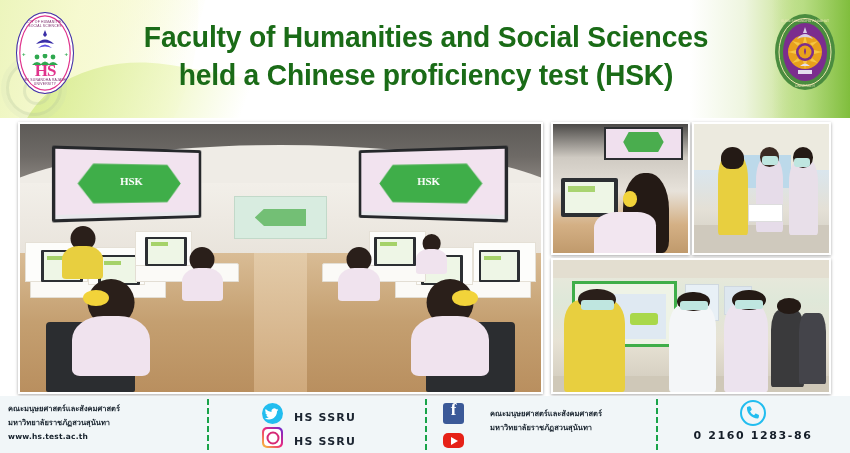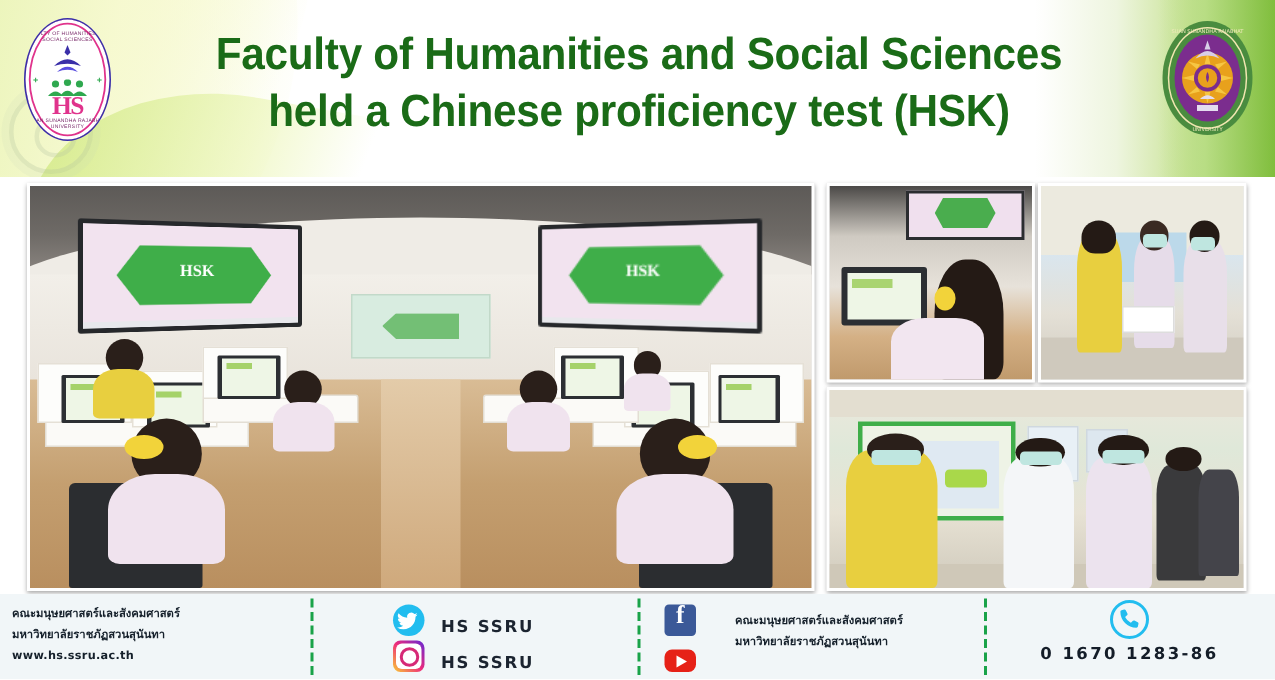--- a/index.html
+++ b/index.html
@@ -467,21 +467,21 @@
   </div>
 
   <div class="footer">
     <div class="fdiv d1"></div>
     <div class="fdiv d2"></div>
     <div class="fdiv d3"></div>
 
     <div class="addr">
       <div>คณะมนุษยศาสตร์และสังคมศาสตร์</div>
       <div>มหาวิทยาลัยราชภัฏสวนสุนันทา</div>
-      <div class="url">www.hs.ssru.ac.th</div>
+      <div class="url">www.hs.test.ac.th</div>
     </div>
 
     <div class="soc-col c1">
       <div class="soc-row">
         <div class="soc-ico tw-ico">
           <svg width="21" height="21" viewBox="0 0 21 21">
             <path d="M16.5 6.7c-.5.2-1 .4-1.6.5.6-.35 1-.9 1.2-1.55-.55.33-1.15.56-1.8.69a2.8 2.8 0 0 0-4.8 2.56A8 8 0 0 1 3.7 5.9a2.8 2.8 0 0 0 .87 3.75c-.46-.02-.9-.15-1.28-.35v.04a2.8 2.8 0 0 0 2.25 2.75c-.42.11-.86.13-1.29.05a2.8 2.8 0 0 0 2.62 1.95 5.62 5.62 0 0 1-4.14 1.16 7.93 7.93 0 0 0 4.3 1.26c5.15 0 7.97-4.27 7.97-7.97v-.36c.55-.4 1.02-.89 1.4-1.45z" fill="#ffffff"></path>
           </svg>
         </div>
         <div class="soc-lbl">HS SSRU</div>
@@ -507,16 +507,16 @@
       <div>คณะมนุษยศาสตร์และสังคมศาสตร์</div>
       <div>มหาวิทยาลัยราชภัฏสวนสุนันทา</div>
     </div>
 
     <div class="phone-wrap">
       <div class="phone-ico">
         <svg width="22" height="22" viewBox="0 0 22 22" style="position:absolute;left:0;top:0;">
           <path d="M7.4 4.3c.45-.1.9.1 1.1.5l1.1 2.2c.2.4.1.9-.25 1.2l-.95.8c-.2.17-.27.45-.15.69a8.6 8.6 0 0 0 3.35 3.35c.24.12.52.05.69-.15l.8-.95c.3-.35.8-.45 1.2-.25l2.2 1.1c.4.2.6.65.5 1.1l-.4 1.8c-.1.45-.5.78-.97.78-5.9 0-10.7-4.8-10.7-10.7 0-.47.33-.87.78-.97z" fill="#22bdef"></path>
         </svg>
       </div>
-      <div class="phone-num">0 1670 1283-86</div>
+      <div class="phone-num">0 2160 1283-86</div>
     </div>
   </div>
 </div>
 
 </body></html>

